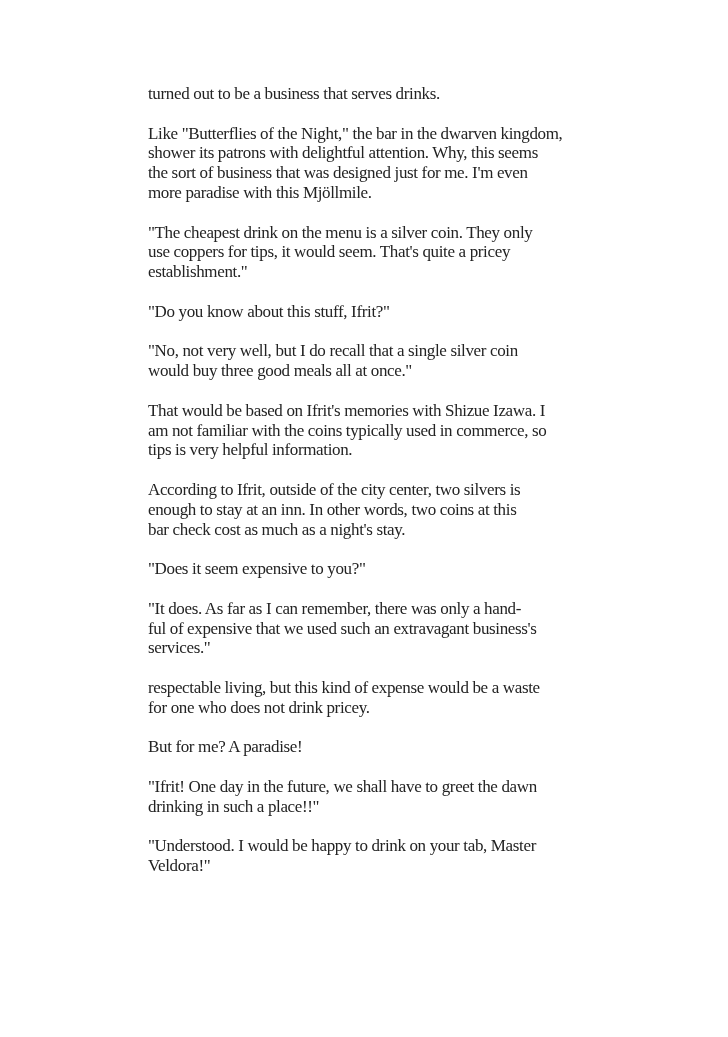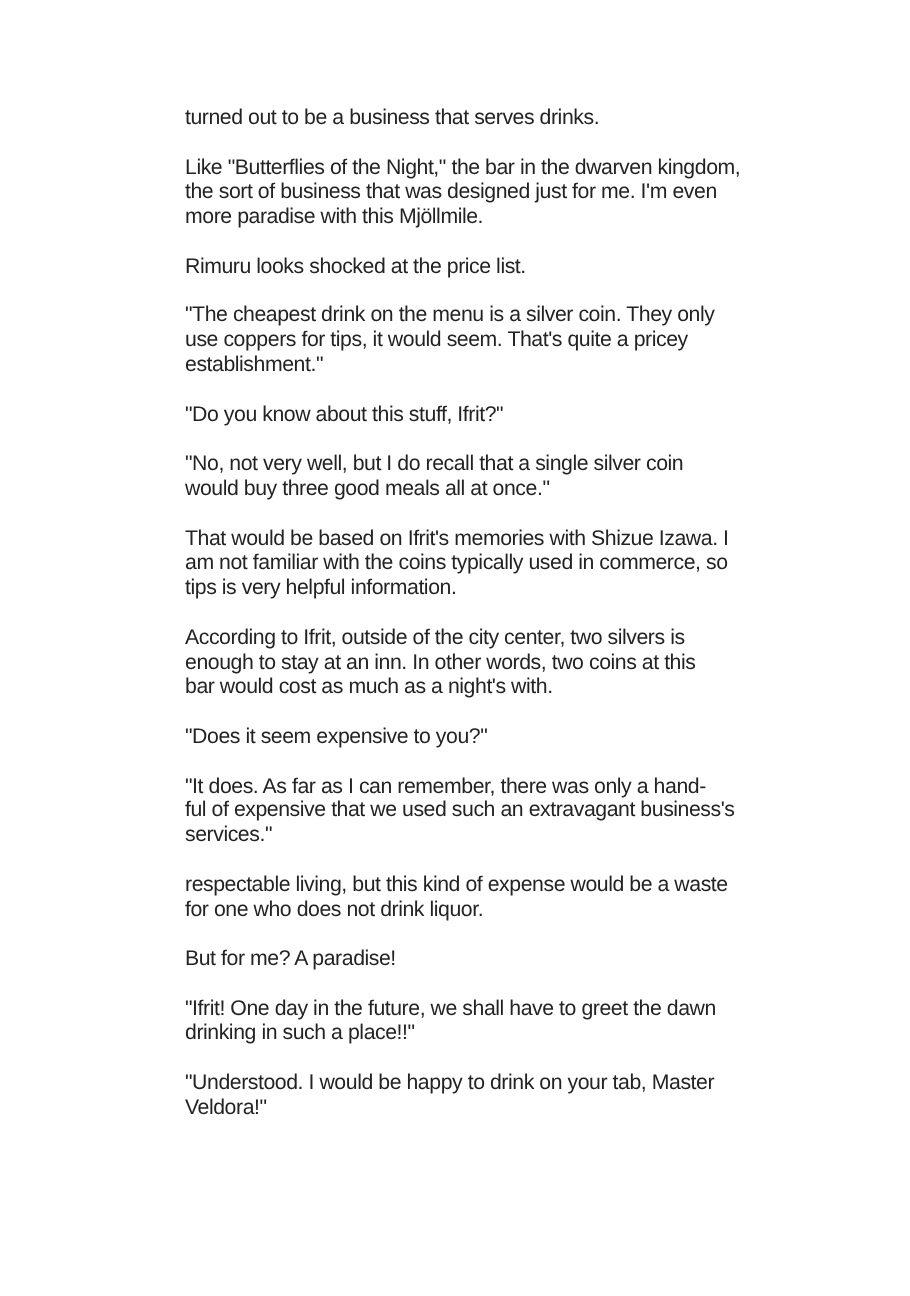--- a/index.html
+++ b/index.html
@@ -6,21 +6,21 @@
     margin: 0;
     padding: 0;
     background: #ffffff;
   }
   .canvas {
     position: relative;
     width: 728px;
     height: 1037px;
     background: #ffffff;
     overflow: hidden;
-    font-family: Liberation Sans, sans-serif;
+    font-family: Liberation Serif, serif;
   }
   .text-block {
     position: absolute;
     left: 148px;
     top: 84px;
     color: #232323;
     font-size: 17px;
     line-height: 19.8px;
     letter-spacing: -0.35px;
   }
@@ -36,25 +36,23 @@
 </head>
 <body>
 
 <div class="canvas">
   <div class="text-block">
       <p>
         <span class="line">turned out to be a business that serves drinks.</span>
       </p>
       <p>
         <span class="line">Like "Butterflies of the Night," the bar in the dwarven kingdom,</span>
+        <span class="line">shower its patrons with delightful attention. Why, this seems</span>
         <span class="line">the sort of business that was designed just for me. I'm even</span>
         <span class="line">more paradise with this Mjöllmile.</span>
-      </p>
-      <p>
-        <span class="line">Rimuru looks shocked at the price list.</span>
       </p>
       <p>
         <span class="line">"The cheapest drink on the menu is a silver coin. They only</span>
         <span class="line">use coppers for tips, it would seem. That's quite a pricey</span>
         <span class="line">establishment."</span>
       </p>
       <p>
         <span class="line">"Do you know about this stuff, Ifrit?"</span>
       </p>
       <p>
@@ -62,33 +60,33 @@
         <span class="line">would buy three good meals all at once."</span>
       </p>
       <p>
         <span class="line">That would be based on Ifrit's memories with Shizue Izawa. I</span>
         <span class="line">am not familiar with the coins typically used in commerce, so</span>
         <span class="line">tips is very helpful information.</span>
       </p>
       <p>
         <span class="line">According to Ifrit, outside of the city center, two silvers is</span>
         <span class="line">enough to stay at an inn. In other words, two coins at this</span>
-        <span class="line">bar would cost as much as a night's with.</span>
+        <span class="line">bar check cost as much as a night's stay.</span>
       </p>
       <p>
         <span class="line">"Does it seem expensive to you?"</span>
       </p>
       <p>
         <span class="line">"It does. As far as I can remember, there was only a hand-</span>
         <span class="line">ful of expensive that we used such an extravagant business's</span>
         <span class="line">services."</span>
       </p>
       <p>
         <span class="line">respectable living, but this kind of expense would be a waste</span>
-        <span class="line">for one who does not drink liquor.</span>
+        <span class="line">for one who does not drink pricey.</span>
       </p>
       <p>
         <span class="line">But for me? A paradise!</span>
       </p>
       <p>
         <span class="line">"Ifrit! One day in the future, we shall have to greet the dawn</span>
         <span class="line">drinking in such a place!!"</span>
       </p>
       <p>
         <span class="line">"Understood. I would be happy to drink on your tab, Master</span>

